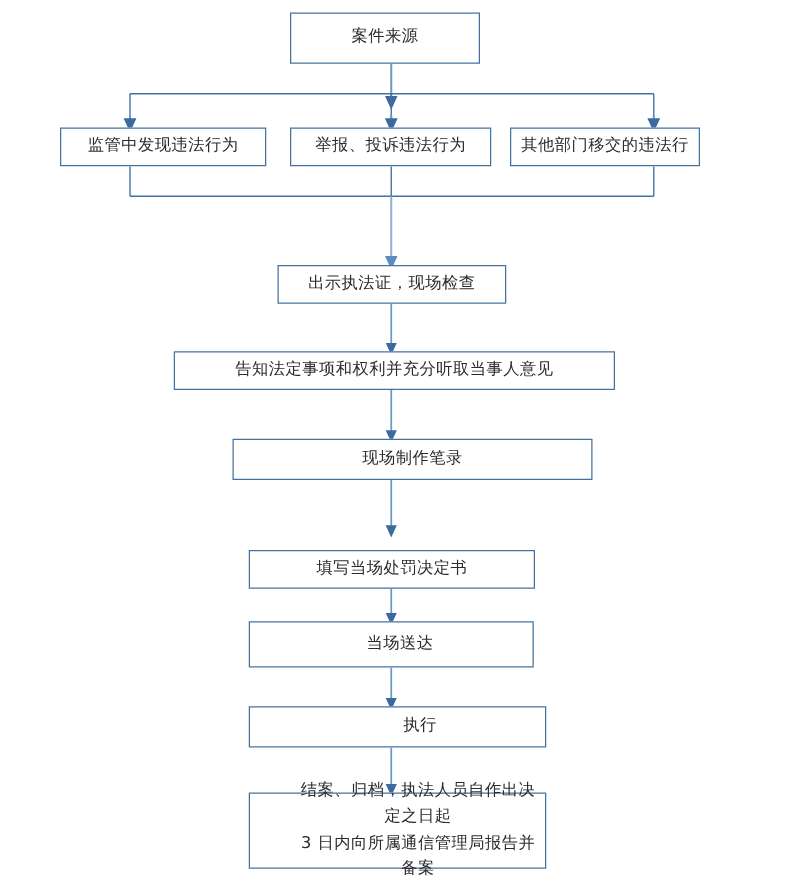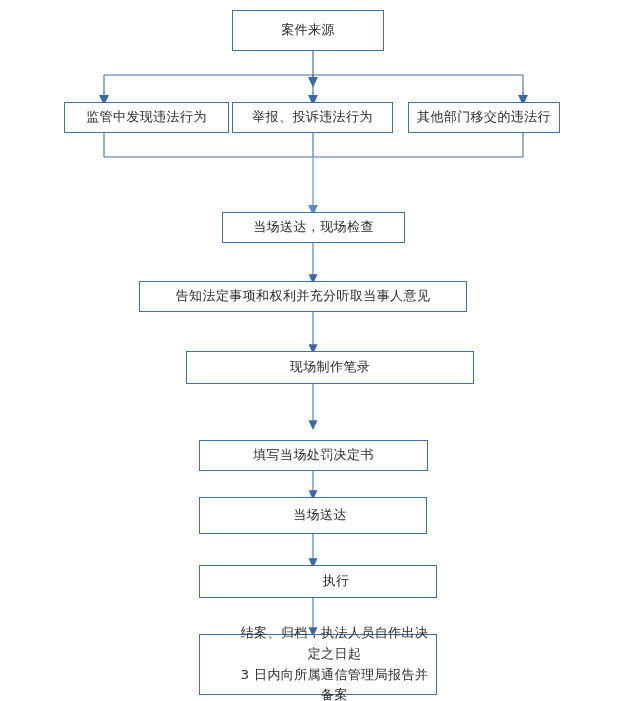--- a/index.html
+++ b/index.html
@@ -124,37 +124,37 @@
     </g>
     <g>
       <line x1="313" y1="598" x2="313" y2="632" stroke="#6d97c4" stroke-width="1.4" marker-end="url(#arrowhead)"></line>
     </g>
   </svg>
 
   <div class="node" style="left:232px; top:10px; width:152px; height:41px;">
     <span class="node-text">案件来源</span>
   </div>
 
-  <div class="node" style="left:48px; top:102px; width:165px; height:31px;margin-left:16px;">
+  <div class="node" style="left:48px; top:102px; width:165px; height:31px;">
     <span class="node-text">监管中发现违法行为</span>
   </div>
 
   <div class="node" style="left:408px; top:102px; width:152px; height:31px;">
     <span class="node-text">其他部门移交的违法行</span>
   </div>
 
   <div class="node" style="left:232px; top:102px; width:161px; height:31px;">
     <span class="node-text">举报、投诉违法行为</span>
   </div>
 
   <div class="node" style="left:222px; top:212px; width:183px; height:31px;">
-    <span class="node-text">当场送达，现场检查</span>
+    <span class="node-text">出示执法证，现场检查</span>
   </div>
 
-  <div class="node" style="left:139px; top:281px; width:328px; height:31px;justify-content:flex-end;">
+  <div class="node" style="left:139px; top:281px; width:353px; height:31px;justify-content:flex-end;">
     <span class="node-text">告知法定事项和权利并充分听取当事人意见</span>
   </div>
 
   <div class="node" style="left:186px; top:351px; width:288px; height:33px;">
     <span class="node-text">现场制作笔录</span>
   </div>
 
   <div class="node" style="left:199px; top:427px; width:229px; height:31px;margin-top:13px;">
     <span class="node-text">填写当场处罚决定书</span>
   </div>

